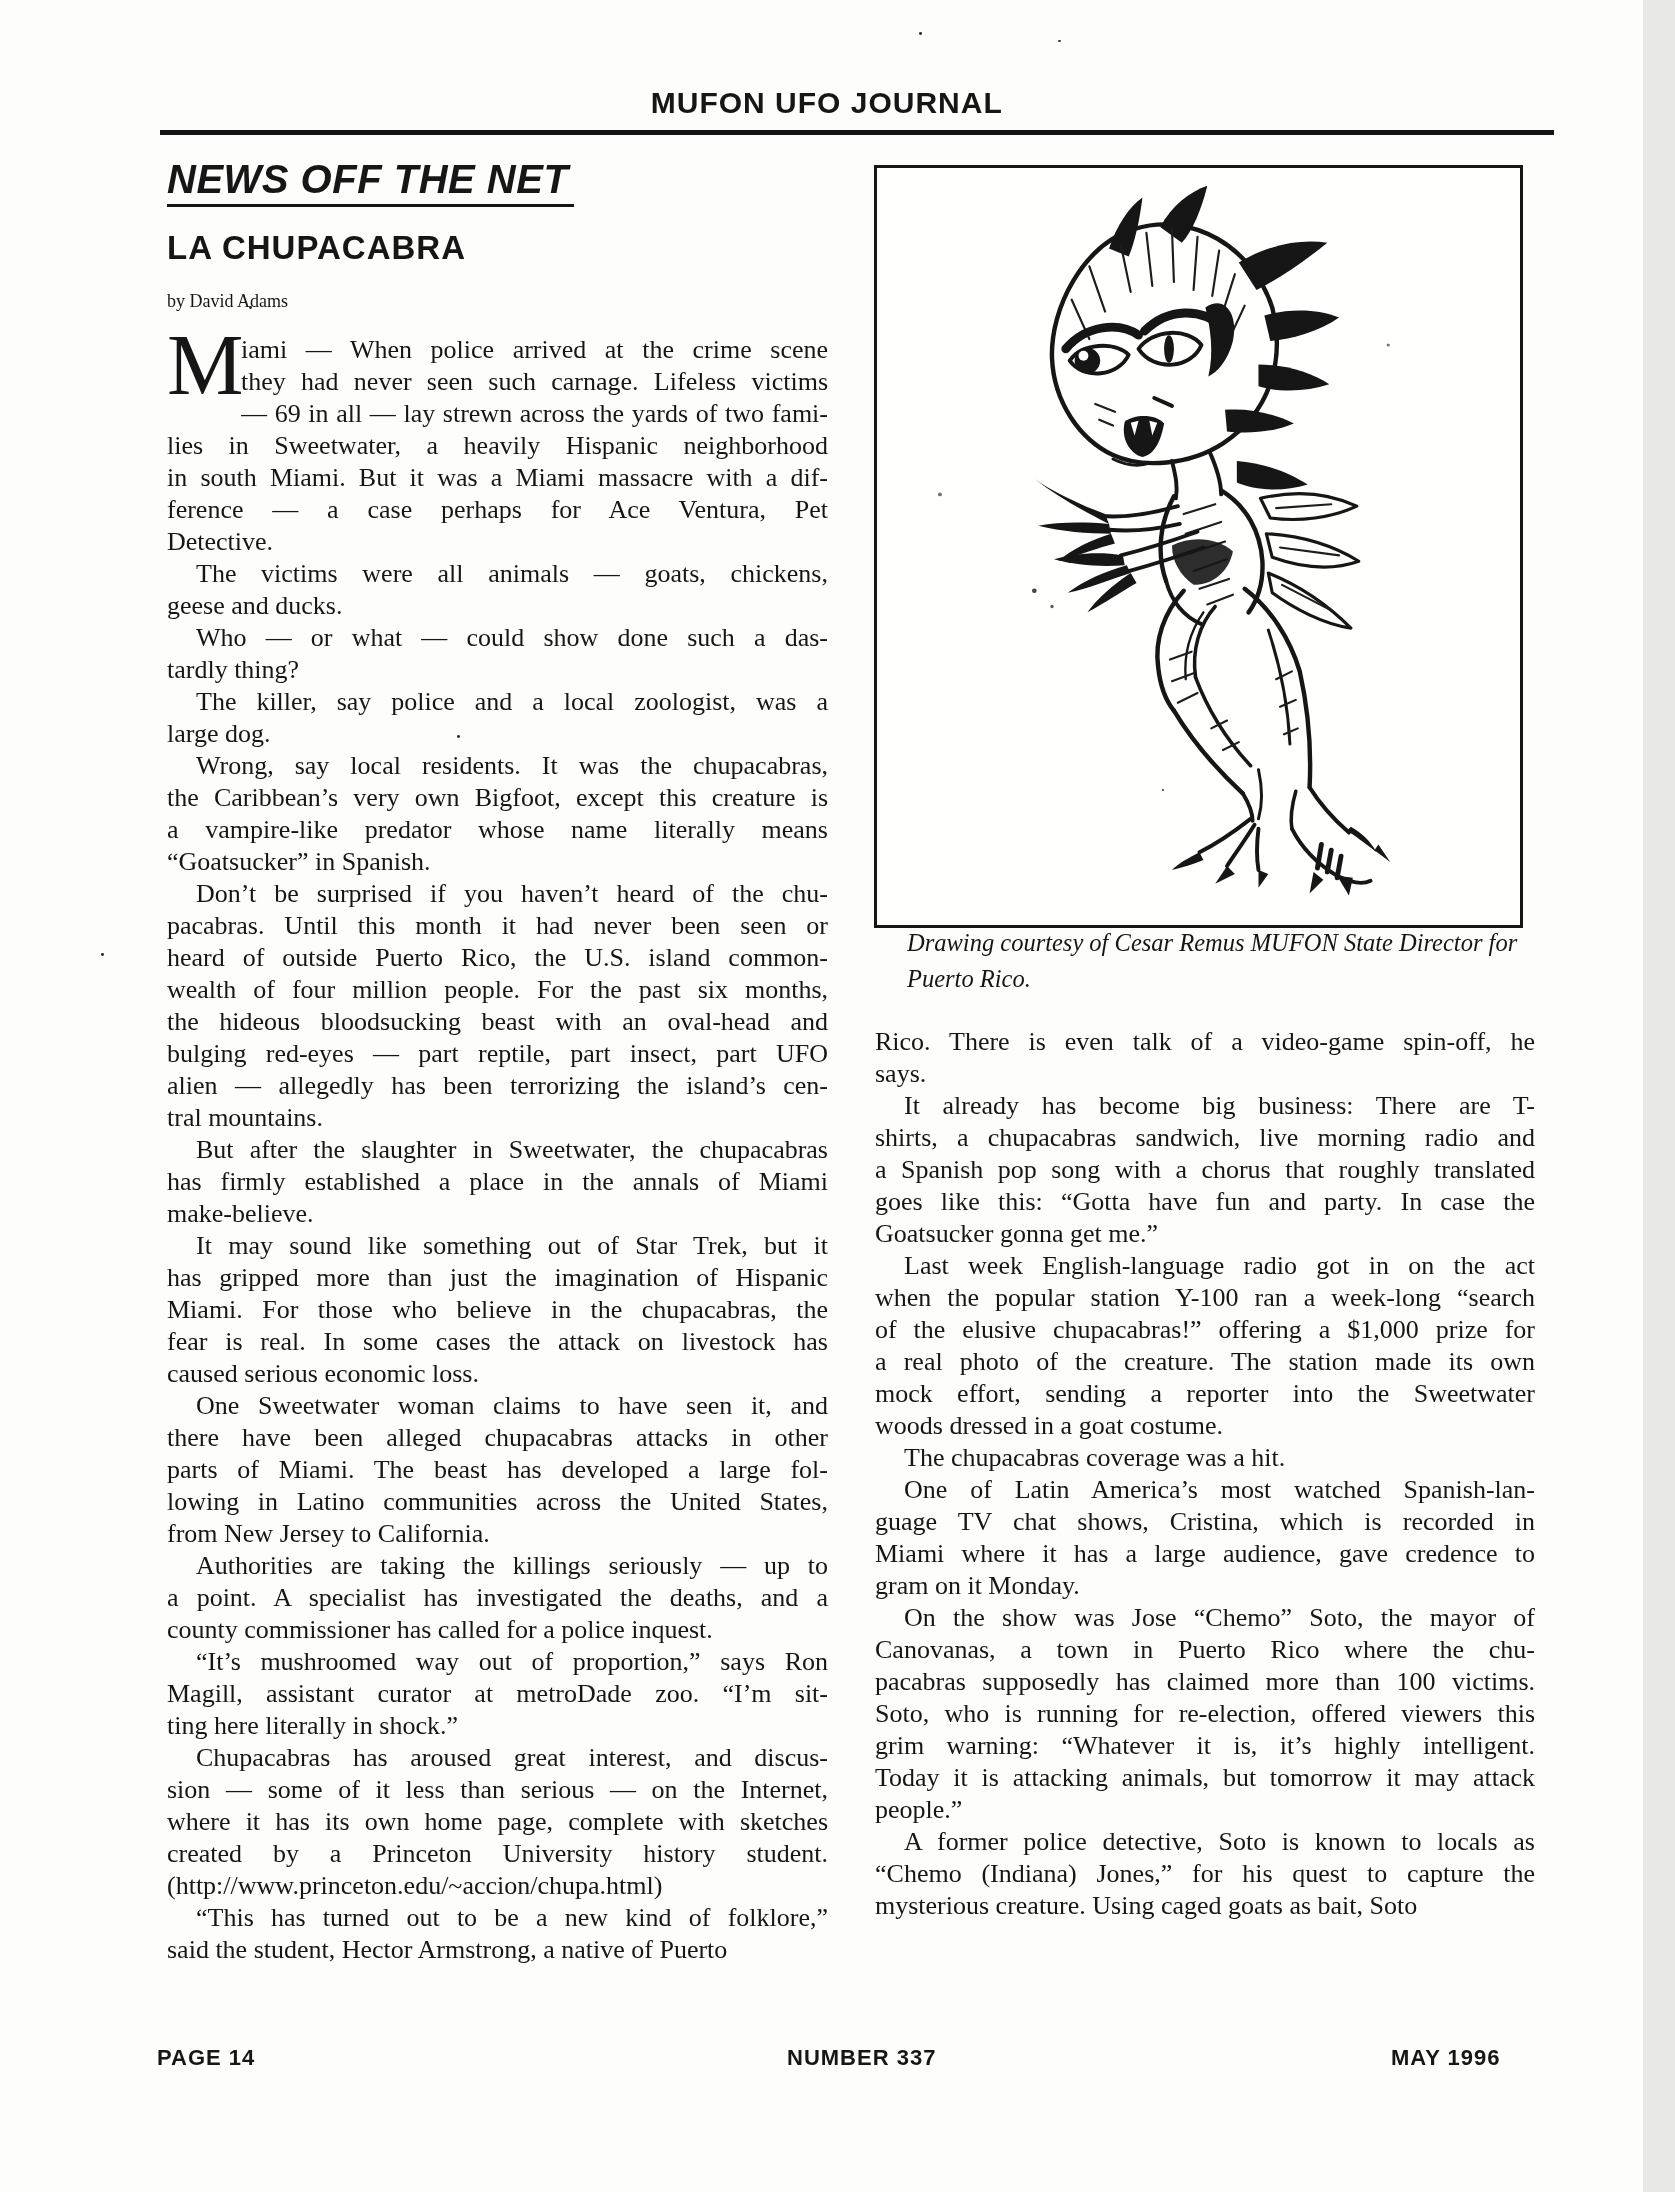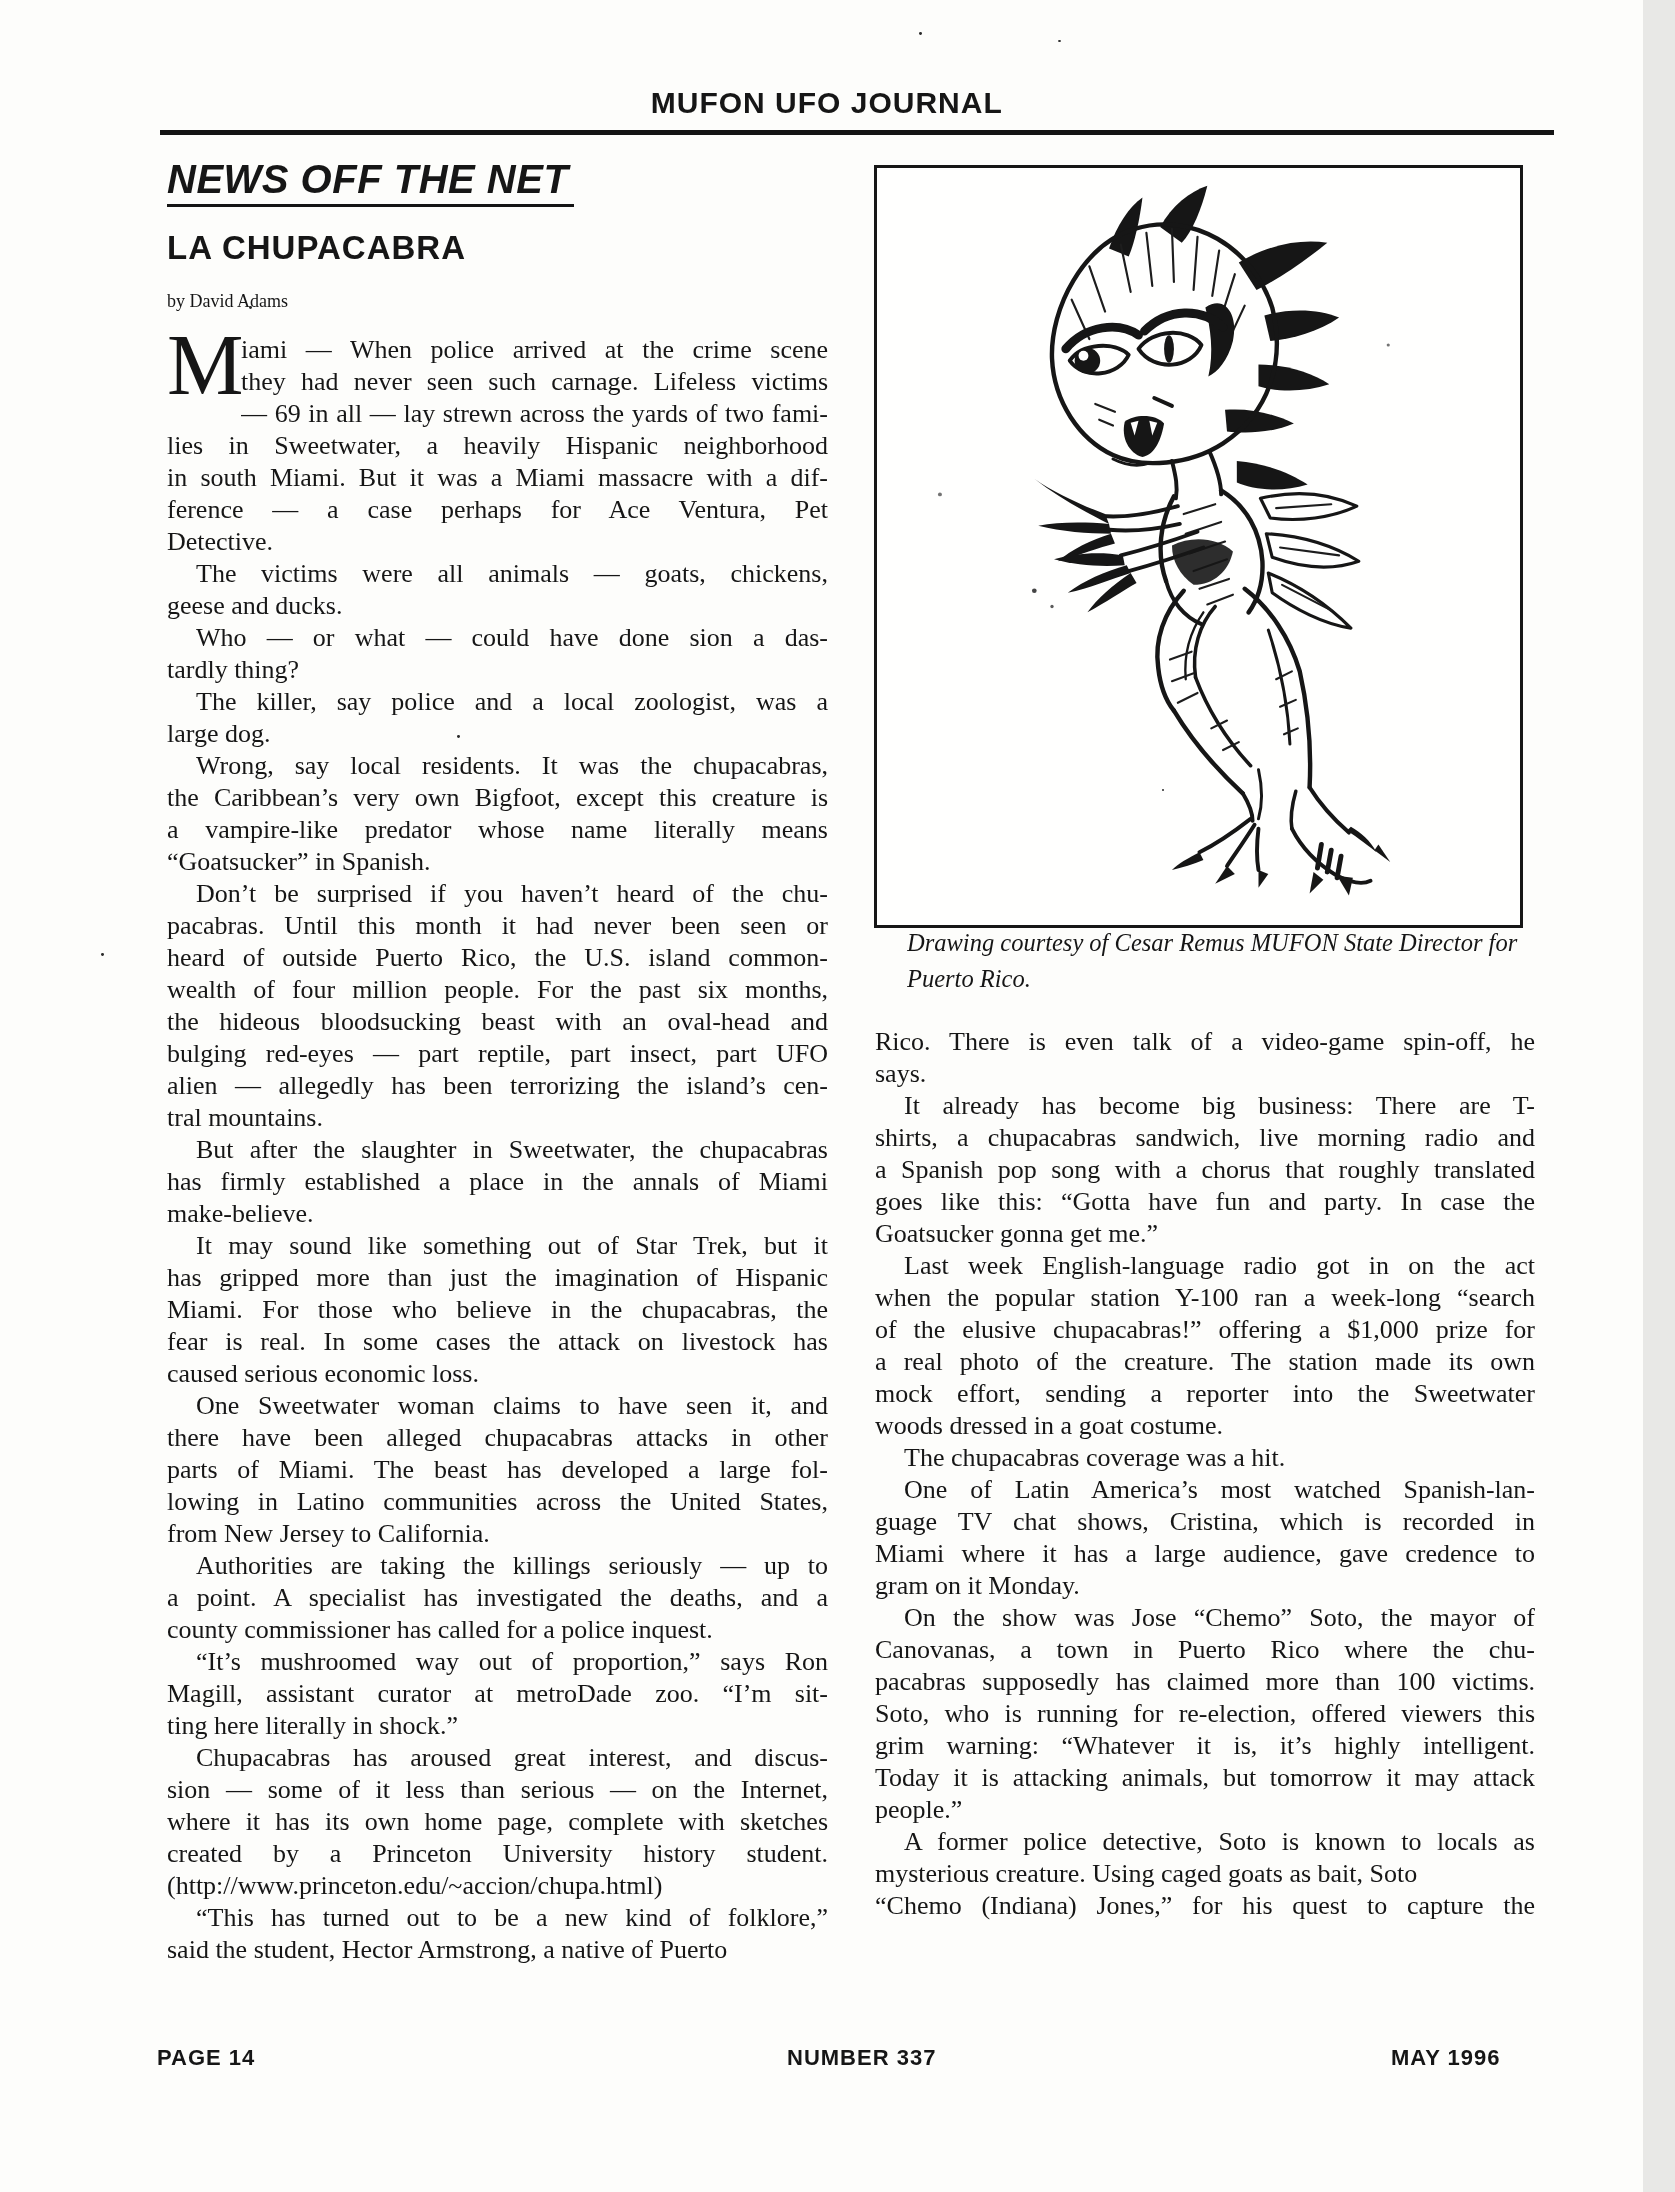--- a/index.html
+++ b/index.html
@@ -81,21 +81,21 @@
         <div class="ln">lies in Sweetwater, a heavily Hispanic neighborhood</div>
         <div class="ln">in south Miami. But it was a Miami massacre with a dif-</div>
         <div class="ln">ference — a case perhaps for Ace Ventura, Pet</div>
         <div class="ln last">Detective.</div>
       </div>
       <div class="para">
         <div class="ln indent">The victims were all animals — goats, chickens,</div>
         <div class="ln last">geese and ducks.</div>
       </div>
       <div class="para">
-        <div class="ln indent">Who — or what — could have done sion a das-</div>
+        <div class="ln indent">Who — or what — could show done such a das-</div>
         <div class="ln last">tardly thing?</div>
       </div>
       <div class="para">
         <div class="ln indent">The killer, say police and a local zoologist, was a</div>
         <div class="ln last">large dog.</div>
       </div>
       <div class="para">
         <div class="ln indent">Wrong, say local residents. It was the chupacabras,</div>
         <div class="ln">the Caribbean’s very own Bigfoot, except this creature is</div>
         <div class="ln">a vampire-like predator whose name literally means</div>
@@ -321,22 +321,22 @@
         <div class="ln indent">On the show was Jose “Chemo” Soto, the mayor of</div>
         <div class="ln">Canovanas, a town in Puerto Rico where the chu-</div>
         <div class="ln">pacabras supposedly has claimed more than 100 victims.</div>
         <div class="ln">Soto, who is running for re-election, offered viewers this</div>
         <div class="ln">grim warning: “Whatever it is, it’s highly intelligent.</div>
         <div class="ln">Today it is attacking animals, but tomorrow it may attack</div>
         <div class="ln last">people.”</div>
       </div>
       <div class="para">
         <div class="ln indent">A former police detective, Soto is known to locals as</div>
+        <div class="ln">“Chemo (Indiana) Jones,” for his quest to capture the</div>
         <div class="ln last">mysterious creature. Using caged goats as bait, Soto</div>
-        <div class="ln">“Chemo (Indiana) Jones,” for his quest to capture the</div>
       </div>
     </div>
 
   <div class="footer-item footer-page">PAGE 14</div>
   <div class="footer-item footer-issue">NUMBER 337</div>
   <div class="footer-item footer-date">MAY 1996</div>
 
   <div class="speck" style="left:919px;top:32px;width:2.9px;height:2.9px;"></div>
   <div class="speck" style="left:1058px;top:40px;width:2.9px;height:2px;"></div>
   <div class="speck" style="left:249px;top:306px;width:2.9px;height:2.9px;"></div>

